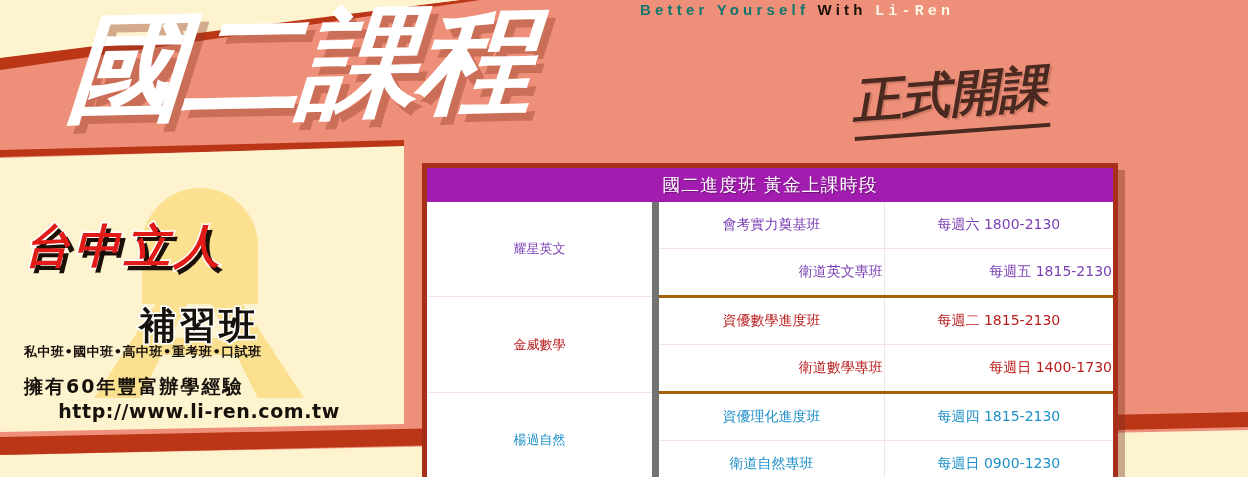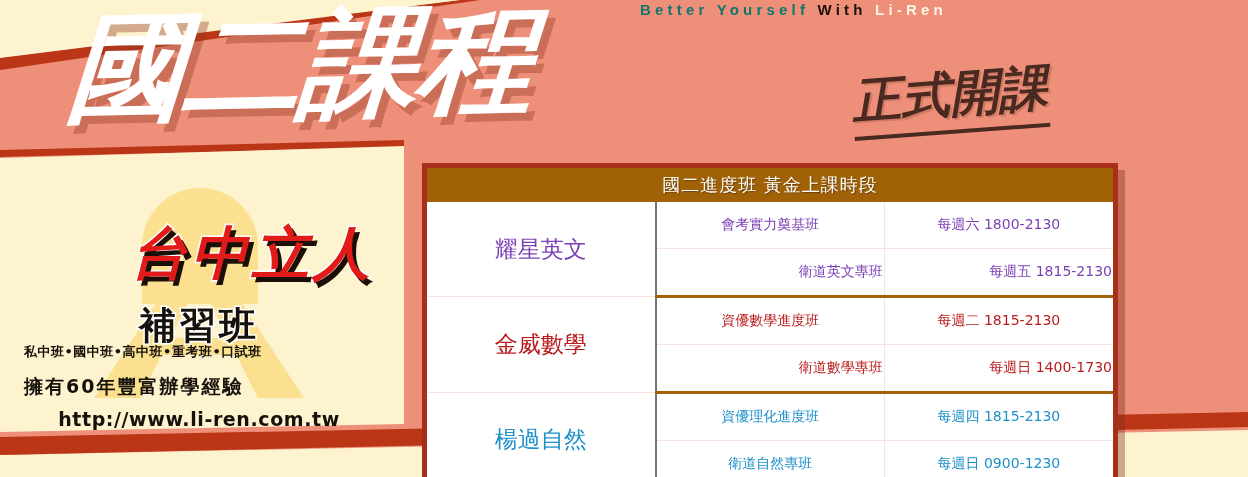--- a/index.html
+++ b/index.html
@@ -45,21 +45,21 @@
   }
 
   
   #tagline{
     position:absolute;top:1px;left:640px;
     font-size:15px;font-weight:bold;letter-spacing:4.2px;
     white-space:nowrap;
   }
   #tagline .g{color:#0f766e;}
   #tagline .k{color:#1a1008;}
-  #tagline .w{color:#fdf6e6;}
+  #tagline .w{color:#fdf6e6;font-family:Liberation Mono, monospace;}
 
   
   #headline{
     position:absolute;left:68px;top:5px;
     font-family:"DejaVu Serif","Liberation Serif",serif;
     font-size:118px;line-height:1;font-weight:bold;font-style:italic;
     color:#ffffff;
     letter-spacing:-2px;
     transform:skewX(-5deg) rotate(-1.2deg);
     text-shadow:7px 8px 0 rgba(150,60,40,.40);
@@ -86,23 +86,23 @@
   .aform{
     position:absolute;left:70px;top:50px;width:210px;height:160px;
     background:#fbe18f;
     clip-path:polygon(50% 0, 100% 100%, 78% 100%, 50% 26%, 22% 100%, 0 100%);
   }
   .abar{
     position:absolute;left:110px;top:150px;width:130px;height:17px;
     background:#fbe18f;
   }
   #logo-main{
-    position:absolute;left:0;top:28px;width:350px;text-align:right;
+    position:absolute;left:0;top:28px;width:350px;text-align:left;
     font-family:"DejaVu Serif","Liberation Serif",serif;
-    font-size:57px;font-weight:bold;font-style:italic;letter-spacing:4px;
+    font-size:46px;font-weight:bold;font-style:italic;letter-spacing:4px;
     color:#e01b18;
     -webkit-text-stroke:3px #ffffff;
     paint-order:stroke fill;
     text-shadow:4px 5px 0 #1a1008;
     white-space:nowrap;
   }
   #logo-sub{
     position:absolute;left:0;top:113px;width:350px;text-align:center;
     font-family:"DejaVu Sans","Liberation Sans",sans-serif;
     font-size:37px;font-weight:bold;letter-spacing:3px;
@@ -117,51 +117,51 @@
     font-size:13px;font-weight:bold;letter-spacing:0.5px;
     color:#17110c;white-space:nowrap;
   }
   #logo-exp{
     position:absolute;left:0;top:186px;width:350px;text-align:left;
     font-family:"DejaVu Sans","Liberation Sans",sans-serif;
     font-size:19px;font-weight:bold;letter-spacing:2px;
     color:#17110c;white-space:nowrap;
   }
   #logo-url{
-    position:absolute;left:0;top:220px;width:350px;text-align:center;
+    position:absolute;left:0;top:212px;width:350px;text-align:center;
     font-family:"DejaVu Sans","Liberation Sans",sans-serif;
     font-size:19px;font-weight:bold;letter-spacing:0.6px;
     color:#17110c;white-space:nowrap;
   }
 
   
   #schedule{
     position:absolute;left:422px;top:163px;width:686px;
     border:5px solid #a8301a;
     background:#ffffff;
     box-shadow:7px 7px 0 rgba(120,50,30,.38);
     border-collapse:collapse;
   }
   #schedule table{width:100%;border-collapse:collapse;table-layout:fixed;}
   #schedule th.hdr{
-    background:#a16207;color:#ffffff;
+    background:#a21caf;color:#ffffff;
     font-family:"DejaVu Sans","Liberation Sans",sans-serif;
     font-size:18px;font-weight:normal;letter-spacing:1px;
     height:32px;text-align:center;
     text-shadow:1px 1px 1px rgba(0,0,0,.35);
   }
   #schedule td{
     text-align:center;vertical-align:middle;
     font-family:"DejaVu Sans","Liberation Sans",sans-serif;
     font-size:14px;height:44px;
     border-bottom:1px solid #f6e3e1;
     background:#ffffff;
   }
   #schedule td.subject{
-    font-size:23px;border-right:2px solid #737373;width:148px;
+    font-size:13px;border-right:7px solid #737373;width:148px;
   }
   #schedule td.cls{border-right:1px solid #f0e6e5;width:240px;}
   #schedule tr.grp td{border-bottom:3px solid #a16207;text-align:right;}
   #schedule tr:last-child td{border-bottom:none;}
   .c-eng{color:#7b3fb5;}
   .c-math{color:#b91c1c;}
   .c-sci{color:#1d8fc9;}
 </style>
 </head>
 <body>

